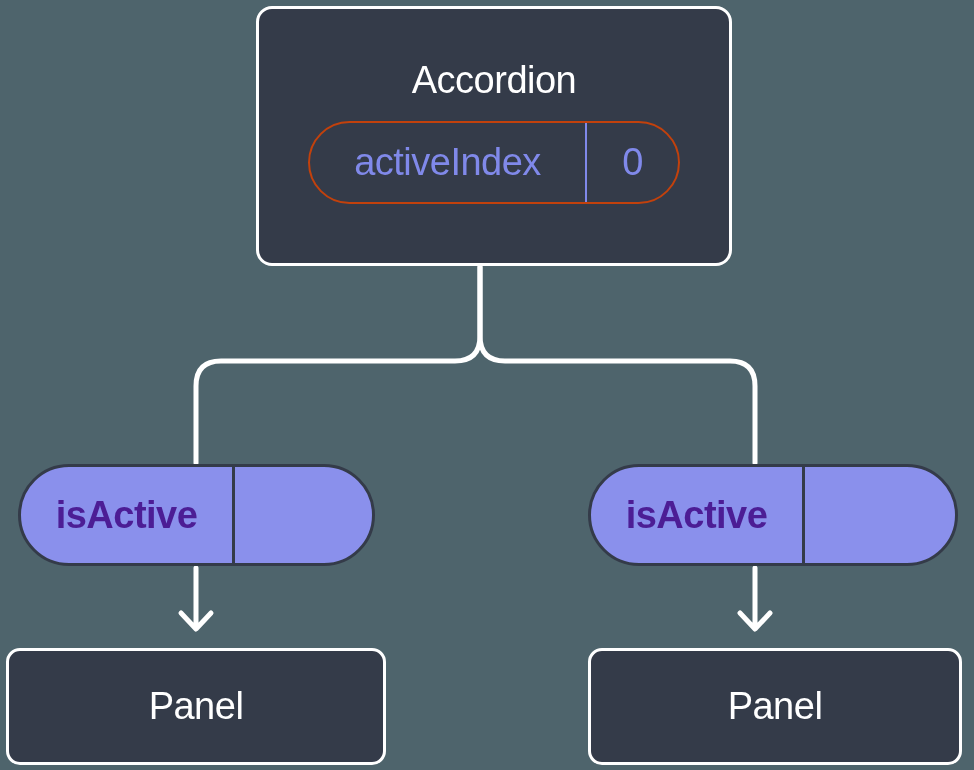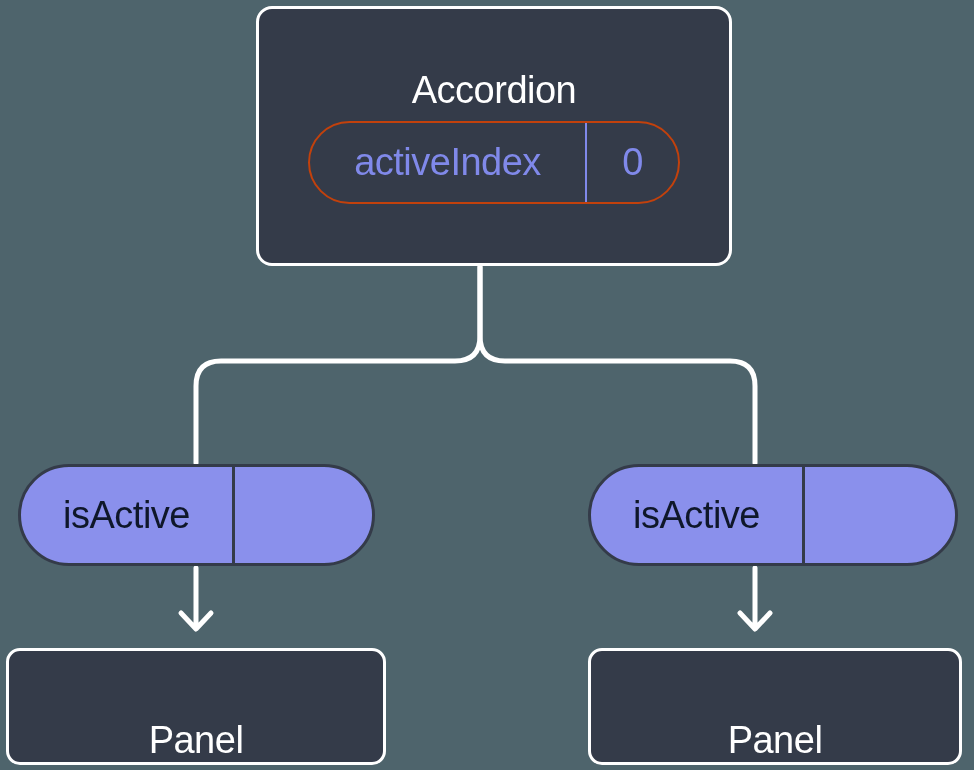--- a/index.html
+++ b/index.html
@@ -28,21 +28,21 @@
   .node-title {
     color: #ffffff;
     font-size: 38px;
     font-weight: 500;
     letter-spacing: -0.5px;
     text-align: center;
   }
   .accordion-node { left: 256px; top: 6px; width: 476px; height: 260px; }
   .accordion-title {
     position: absolute;
-    left: 0; right: 0; top: 55px; height: 52px;
+    left: 0; right: 0; top: 45px; height: 52px;
     display: flex; align-items: center; justify-content: center;
   }
   .prop-pill {
     position: absolute;
     left: 49px; top: 112px;
     width: 372px; height: 83px;
     border: 2px solid #c2410c;
     border-radius: 50px;
     box-sizing: border-box;
     display: flex;
@@ -63,31 +63,32 @@
     background: #8a90ec;
     border: 3px solid #343b49;
     border-radius: 51px;
     box-sizing: border-box;
     display: flex;
     overflow: hidden;
     z-index: 2;
   }
   .state-pill .seg {
     display: flex; align-items: center; justify-content: center;
-    color: #0f172a;
+    color: #4c1d95;
     font-size: 38px;
     letter-spacing: -0.5px;
+    font-weight: bold;
   }
   .state-pill .seg-name { flex: 0 0 211px; border-right: 3px solid #343b49; }
   .state-pill .seg-value { flex: 1; }
   .state-pill-left  { left: 18px;  top: 464px; width: 357px; }
   .state-pill-right { left: 588px; top: 464px; width: 370px; }
 
   .panel-node {
-    display: flex; align-items: flex-end; justify-content: center;
+    display: flex; align-items: center; justify-content: center;
     border-radius: 14px;
   }
   .panel-left  { left: 6px;   top: 648px; width: 380px; height: 117px; }
   .panel-right { left: 588px; top: 648px; width: 374px; height: 117px; }
 </style>
 </head>
 <body>
 
 <div class="canvas">
 

